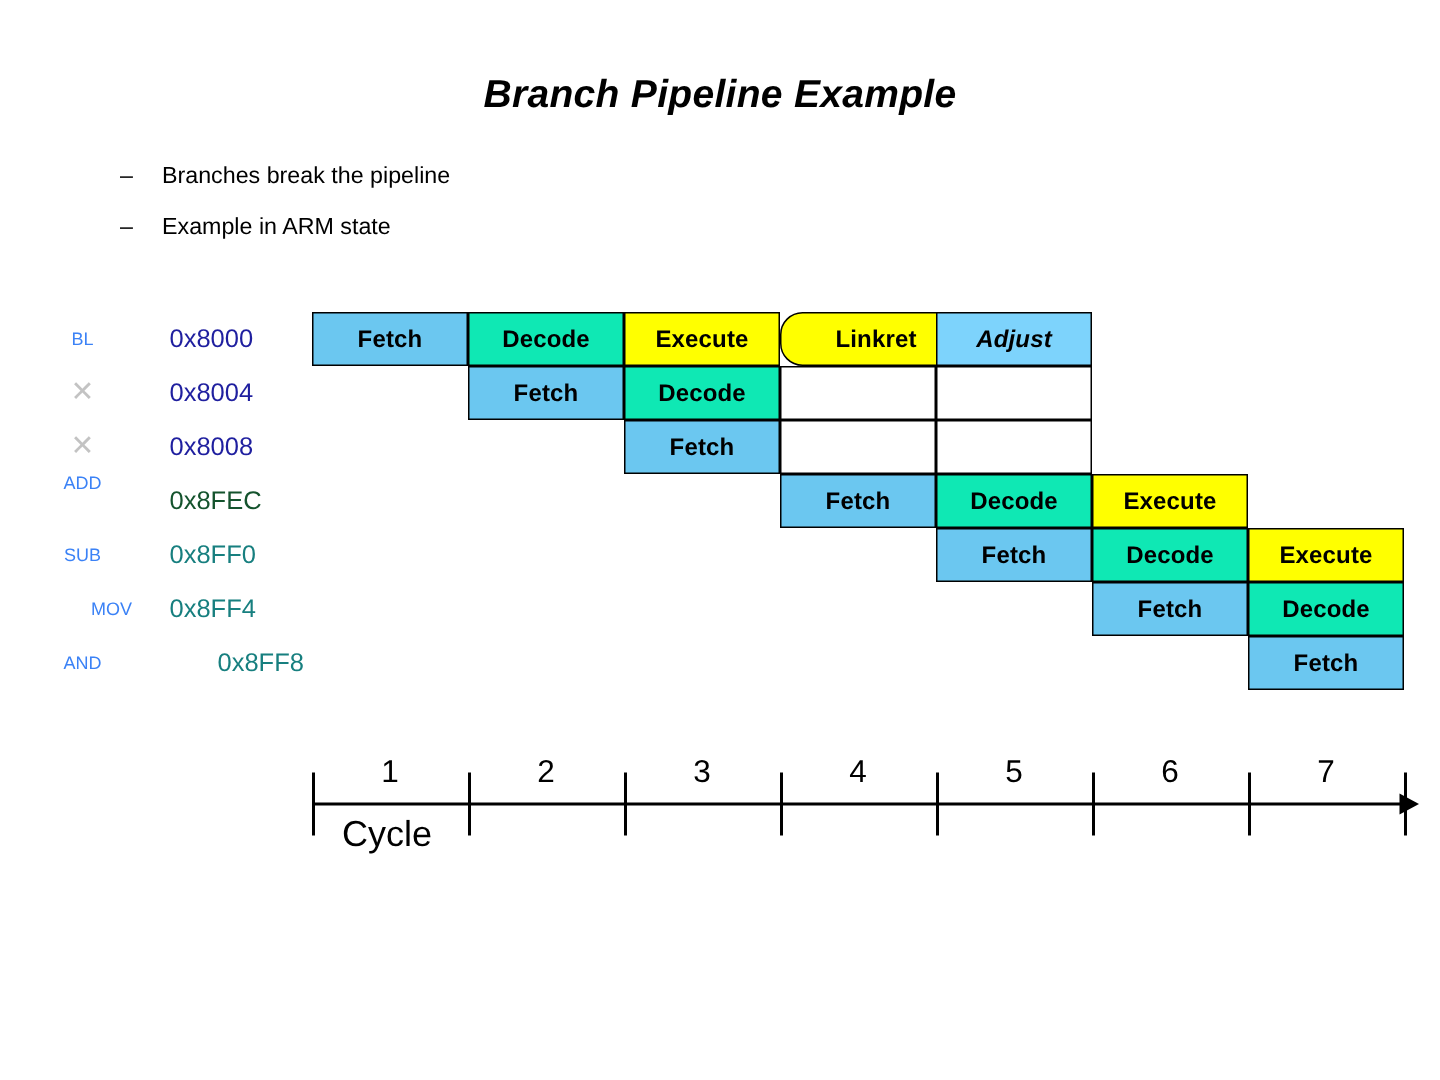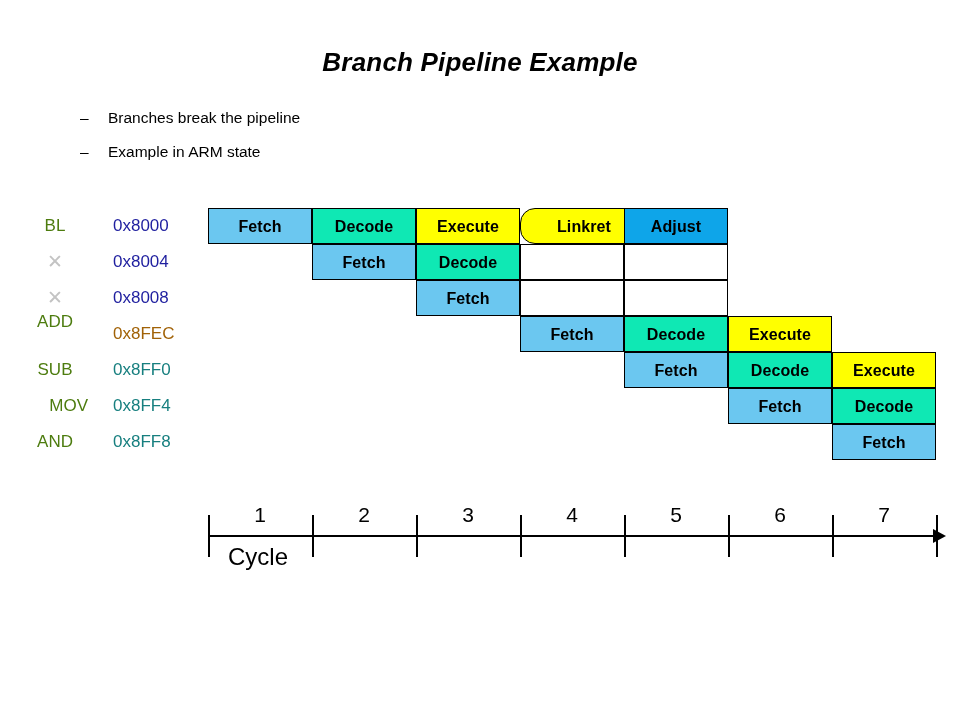--- a/index.html
+++ b/index.html
@@ -56,22 +56,22 @@
     top: 0;
     width: 960px;
     height: 720px;
   }
 
   
   .row-label {
     position: absolute;
     height: 36px;
     line-height: 36px;
-    font-size: 17px;
-    color: #4d7c0f;
+    font-size: 12px;
+    color: #3b82f6;
     white-space: nowrap;
   }
   .mnemonic {
     position: absolute;
     width: 66px;
     text-align: center;
     left: 22px;
     font-weight: normal;
   }
   .mnemonic.killed {
@@ -161,48 +161,48 @@
   </div>
 </div>
 
 <div id="pipeline">
     <div class="row-label mnemonic" style="top: 208px;">BL</div>
     <div class="row-label address" style="top: 208px; color: rgb(31, 31, 159);">0x8000</div>
     <div class="cell" style="left: 208px; top: 208px; width: 104px; background: rgb(107, 199, 240);">Fetch</div>
     <div class="cell" style="left: 312px; top: 208px; width: 104px; background: rgb(15, 232, 180);">Decode</div>
     <div class="cell" style="left: 416px; top: 208px; width: 104px; background: rgb(255, 255, 0);">Execute</div>
     <div class="cell" style="left: 520px; top: 208px; width: 128px; background: rgb(255, 255, 0); border-radius: 15px;">Linkret</div>
-    <div class="cell" style="left: 624px; top: 208px; width: 104px; background: #0ea5e9;">Adjust</div>
+    <div class="cell" style="left: 624px; top: 208px; width: 104px; background: #7dd3fc; font-style: italic;">Adjust</div>
     <div class="row-label mnemonic killed" style="top: 244px;">✕</div>
     <div class="row-label address" style="top: 244px; color: rgb(31, 31, 159);">0x8004</div>
     <div class="cell" style="left: 312px; top: 244px; width: 104px; background: rgb(107, 199, 240);">Fetch</div>
     <div class="cell" style="left: 416px; top: 244px; width: 104px; background: rgb(15, 232, 180);">Decode</div>
     <div class="cell empty" style="left: 520px; top: 244px; width: 104px; background: rgb(255, 255, 255);"></div>
     <div class="cell empty" style="left: 624px; top: 244px; width: 104px; background: rgb(255, 255, 255);"></div>
     <div class="row-label mnemonic killed" style="top: 280px;">✕</div>
     <div class="row-label address" style="top: 280px; color: rgb(31, 31, 159);">0x8008</div>
     <div class="cell" style="left: 416px; top: 280px; width: 104px; background: rgb(107, 199, 240);">Fetch</div>
     <div class="cell empty" style="left: 520px; top: 280px; width: 104px; background: rgb(255, 255, 255);"></div>
     <div class="cell empty" style="left: 624px; top: 280px; width: 104px; background: rgb(255, 255, 255);"></div>
     <div class="row-label mnemonic" style="top: 304px;">ADD</div>
-    <div class="row-label address" style="top: 316px; color: #a16207;">0x8FEC</div>
+    <div class="row-label address" style="top: 316px; color: #14532d;">0x8FEC</div>
     <div class="cell" style="left: 520px; top: 316px; width: 104px; background: rgb(107, 199, 240);">Fetch</div>
     <div class="cell" style="left: 624px; top: 316px; width: 104px; background: rgb(15, 232, 180);">Decode</div>
     <div class="cell" style="left: 728px; top: 316px; width: 104px; background: rgb(255, 255, 0);">Execute</div>
     <div class="row-label mnemonic" style="top: 352px;">SUB</div>
     <div class="row-label address" style="top: 352px; color: rgb(23, 127, 127);">0x8FF0</div>
     <div class="cell" style="left: 624px; top: 352px; width: 104px; background: rgb(107, 199, 240);">Fetch</div>
     <div class="cell" style="left: 728px; top: 352px; width: 104px; background: rgb(15, 232, 180);">Decode</div>
     <div class="cell" style="left: 832px; top: 352px; width: 104px; background: rgb(255, 255, 0);">Execute</div>
     <div class="row-label mnemonic" style="top: 388px; text-align: right;">MOV</div>
     <div class="row-label address" style="top: 388px; color: rgb(23, 127, 127);">0x8FF4</div>
     <div class="cell" style="left: 728px; top: 388px; width: 104px; background: rgb(107, 199, 240);">Fetch</div>
     <div class="cell" style="left: 832px; top: 388px; width: 104px; background: rgb(15, 232, 180);">Decode</div>
     <div class="row-label mnemonic" style="top: 424px;">AND</div>
-    <div class="row-label address" style="top: 424px; color: rgb(23, 127, 127);">0x8FF8</div>
+    <div class="row-label address" style="top: 424px; color: rgb(23, 127, 127); margin-left: 32px;">0x8FF8</div>
     <div class="cell" style="left: 832px; top: 424px; width: 104px; background: rgb(107, 199, 240);">Fetch</div>
   </div>
 
 <div id="cycle-axis">
     <div class="axis-line" style="left: 208px; top: 535px; width: 727px;"></div>
     <div class="arrow-head" style="left: 933px; top: 529px;"></div>
     <div class="axis-tick" style="left: 208px; top: 515px; height: 42px;"></div>
     <div class="axis-tick" style="left: 312px; top: 515px; height: 42px;"></div>
     <div class="axis-tick" style="left: 416px; top: 515px; height: 42px;"></div>
     <div class="axis-tick" style="left: 520px; top: 515px; height: 42px;"></div>

